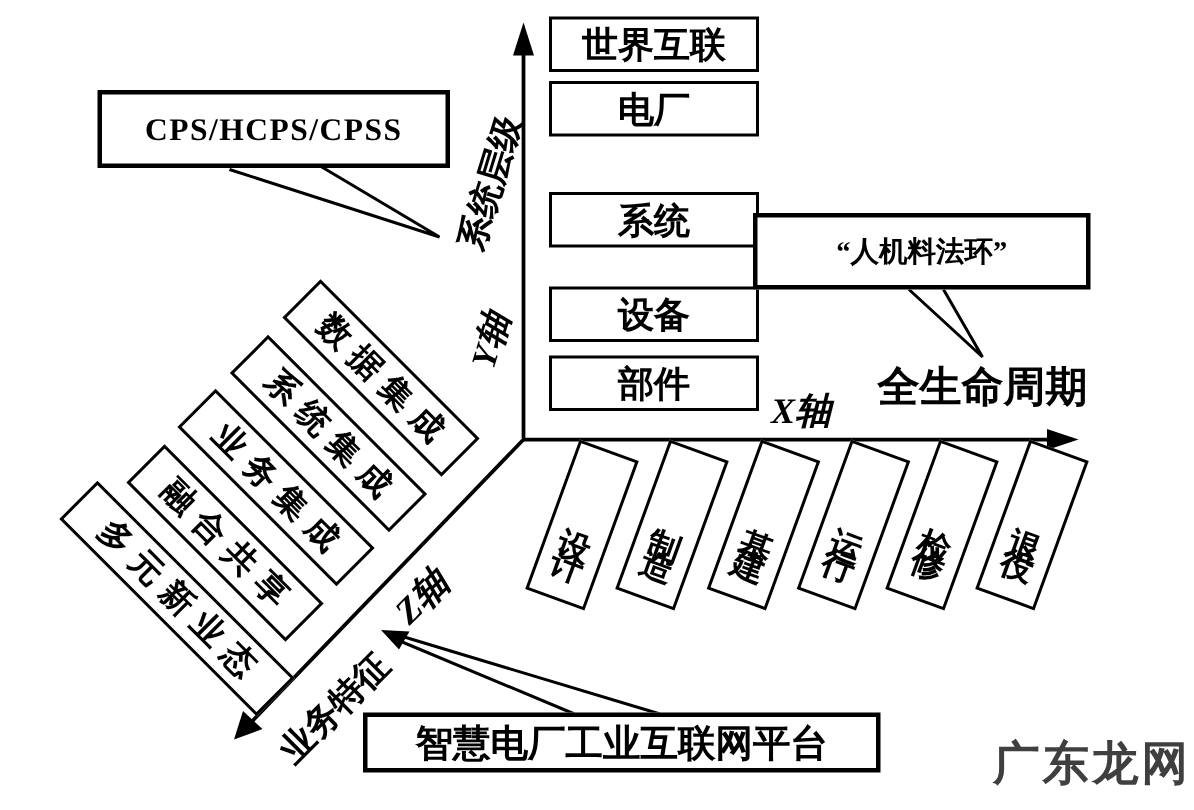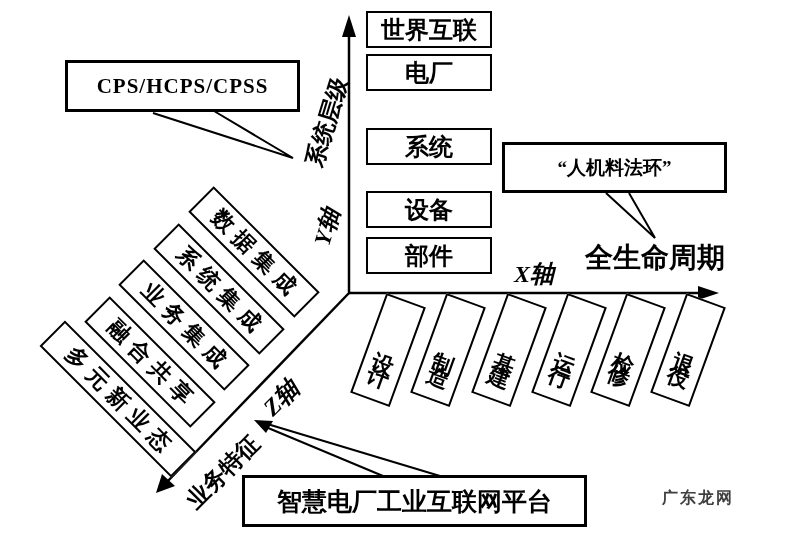--- a/index.html
+++ b/index.html
@@ -7,51 +7,51 @@
     position:relative;width:796px;height:540px;background:#ffffff;overflow:hidden;
     font-family:"Liberation Serif","DejaVu Serif",serif;color:#000;
   }
   .stage svg{position:absolute;left:0;top:0;}
   .box{
     position:absolute;box-sizing:border-box;border:2px solid #000;background:#fff;
     display:flex;align-items:center;justify-content:center;font-weight:bold;
     white-space:nowrap;
   }
   
-  .ybox{left:366px;width:126px;height:37px;font-size:24px;}
+  .ybox{left:366px;width:140px;height:37px;font-size:24px;}
   .y0{top:11px}.y1{top:54px}.y2{top:100px}.y3{top:128px}.y4{top:191px}.y5{top:237px}
   
   .xbox{width:42px;height:106px;top:297px;transform:rotate(20deg);font-size:22px;}
   .xbox span{writing-mode:vertical-rl;text-orientation:upright;letter-spacing:14px;}
   .x0{left:367px}.x1{left:427px}.x2{left:488px}.x3{left:548px}.x4{left:607px}.x5{left:667px}
   
   .zbox{height:36px;transform:rotate(45deg);font-size:22px;letter-spacing:7px;padding-left:7px;}
   .z0{left:179px;top:234px;width:150px}
   .z1{left:144px;top:271px;width:150px}
   .z2{left:109px;top:307px;width:150px}
   .z3{left:75px;top:344px;width:150px}
   .z4{left:25px;top:381px;width:186px}
   
   .cps{left:65px;top:60px;width:235px;height:52px;border-width:3px;font-size:21px;letter-spacing:1px;}
   .hmlf{left:502px;top:142px;width:225px;height:51px;border-width:3px;font-size:19px;}
-  .platform{left:242px;top:475px;width:345px;height:52px;border-width:3px;font-size:25px;}
+  .platform{left:242px;top:475px;width:345px;height:40px;border-width:3px;font-size:25px;}
   
   .label{position:absolute;font-weight:bold;white-space:nowrap;transform:translate(-50%,-50%);}
   .rot73{transform:translate(-50%,-50%) rotate(-73deg);}
   .rot45{transform:translate(-50%,-50%) rotate(-45deg);}
   .lbl-sysgrade{left:327px;top:122px;font-size:23px;}
   .lbl-yaxis{left:327px;top:227px;font-size:23px;font-style:italic;}
   .lbl-xaxis{left:534px;top:258px;font-size:24px;font-style:italic;margin-top:16px;}
   .lbl-cycle{left:655px;top:258px;font-size:28px;}
   .lbl-zaxis{left:281px;top:398px;font-size:24px;font-style:italic;}
   .lbl-biz{left:223px;top:472px;font-size:23px;}
   
   .watermark{
     position:absolute;left:662px;top:488px;font-family:"DejaVu Sans","Liberation Sans",sans-serif;
-    font-weight:bold;font-size:16px;letter-spacing:2px;color:#3f3f3f;
+    font-weight:bold;font-size:31px;letter-spacing:2px;color:#3f3f3f;
     text-shadow:-2px -2px 0 #fff,2px -2px 0 #fff,-2px 2px 0 #fff,2px 2px 0 #fff,
                 -2px 0 0 #fff,2px 0 0 #fff,0 2px 0 #fff,0 -2px 0 #fff;
   }
 </style>
 </head>
 <body>
 
 <div class="stage">
 
   <svg width="796" height="540" viewBox="0 0 796 540">

